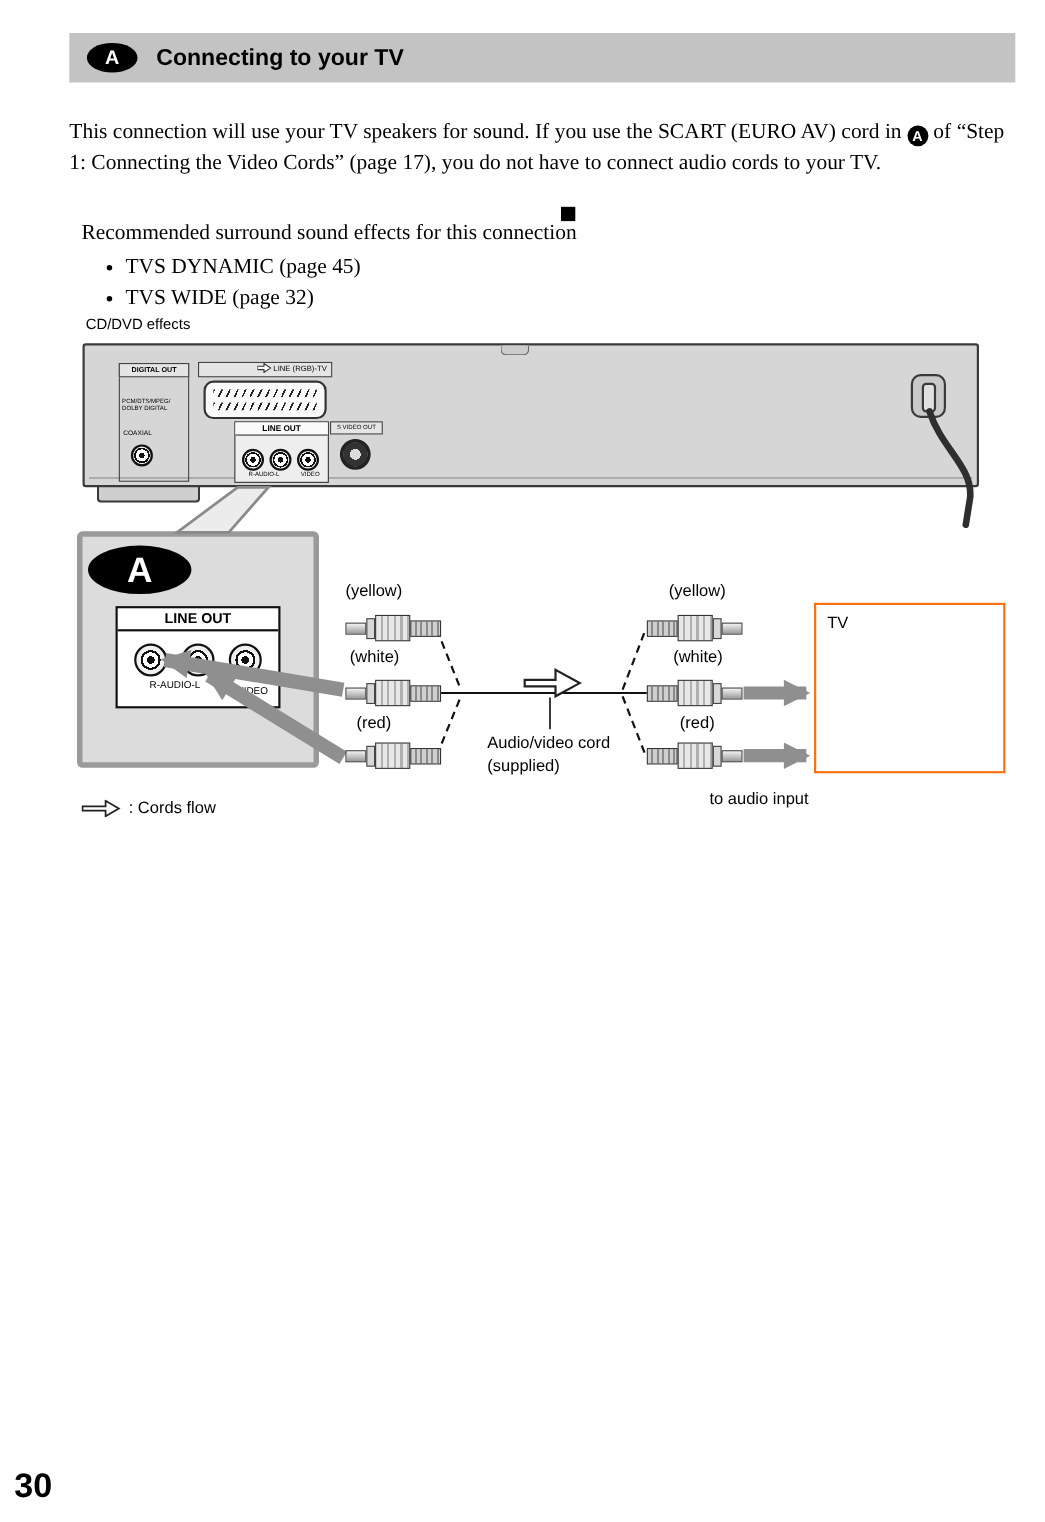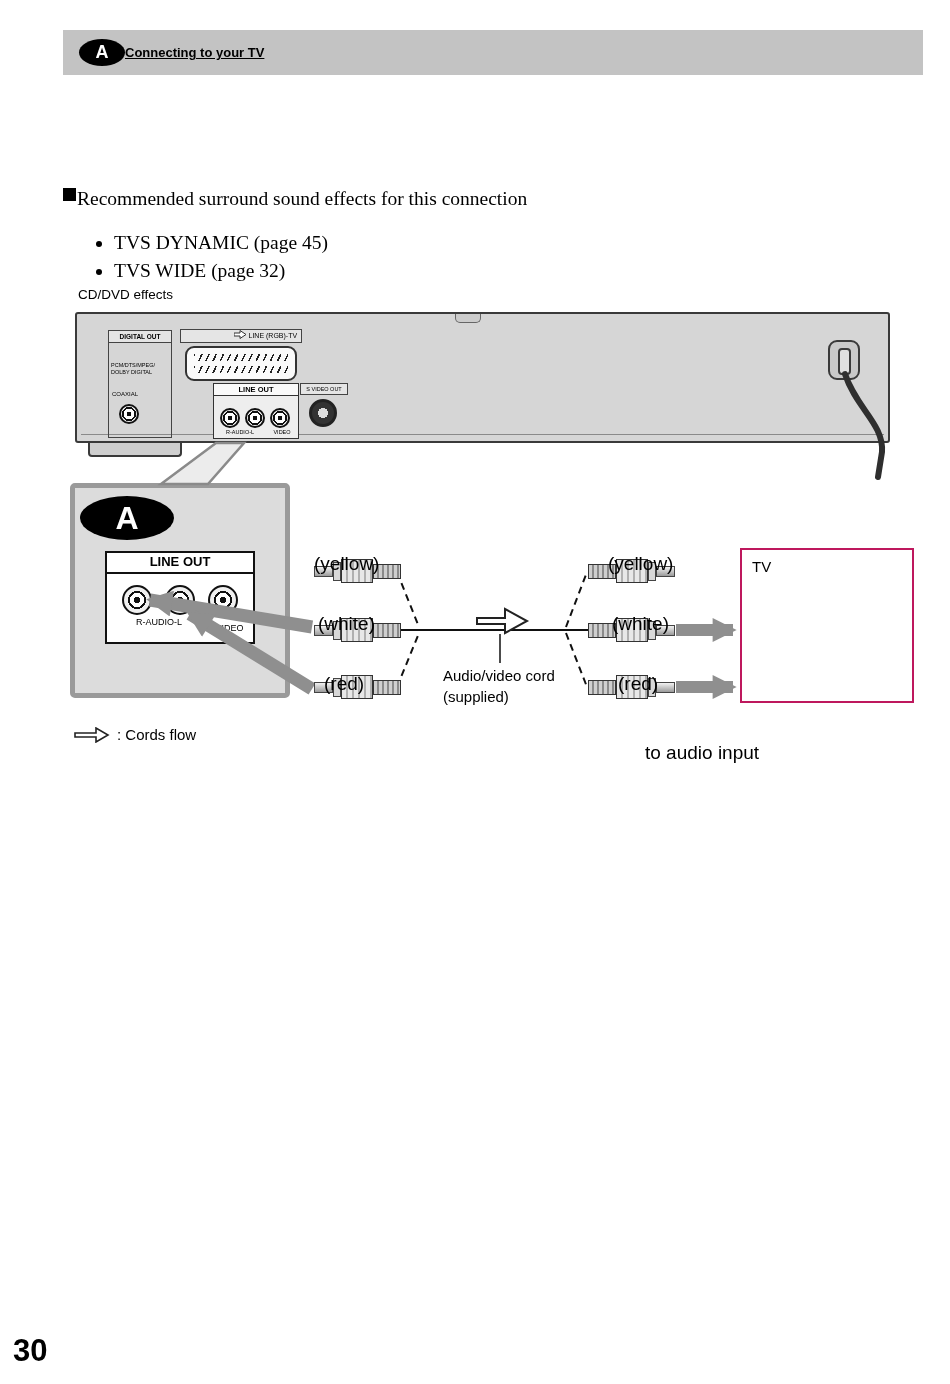--- a/index.html
+++ b/index.html
@@ -5,34 +5,34 @@
   html,body{margin:0;padding:0;background:#fff;}
   .page{position:relative;width:950px;height:1384px;background:#fff;overflow:hidden;
         font-family:"Liberation Serif",serif;color:#000;}
 
   
   .header-bar{position:absolute;left:63px;top:30px;width:860px;height:45px;background:#c3c3c3;
               display:flex;align-items:center;padding-left:16px;box-sizing:border-box;}
   .badge-oval{width:46px;height:27px;border-radius:50%;background:#000;color:#fff;flex:none;
               display:flex;align-items:center;justify-content:center;
               font-family:"Liberation Sans",sans-serif;font-weight:bold;font-size:18px;}
-  .header-title{font-family:"Liberation Sans",sans-serif;font-weight:bold;font-size:13px;text-decoration:underline;}
+  .header-title{margin-left:17px;font-family:"Liberation Sans",sans-serif;font-weight:bold;font-size:21px;}
 
   
   .intro{position:absolute;left:63px;top:85px;width:850px;font-size:19.5px;line-height:29px;text-align:justify;}
   .badge-inline{display:inline-flex;width:19px;height:19px;border-radius:50%;background:#000;color:#fff;
                 align-items:center;justify-content:center;vertical-align:-3px;
                 font-family:"Liberation Sans",sans-serif;font-weight:bold;font-size:13px;}
 
-  .rec-heading{position:absolute;left:63px;top:188px;display:flex;align-items:flex-start;font-size:19.5px;}
+  .rec-heading{position:absolute;left:74px;top:188px;display:flex;align-items:flex-end;font-size:19.5px;flex-direction:column;}
   .sq{width:13px;height:13px;background:#000;margin-right:1px;flex:none;}
   .rec-list{position:absolute;left:80px;top:213px;margin:16px;padding-left:18px;font-size:19.5px;line-height:27.5px;}
 
   
-  .lab{position:absolute;font-family:"Liberation Sans",sans-serif;font-size:19px;z-index:5;margin-top:24px;}
+  .lab{position:absolute;font-family:"Liberation Sans",sans-serif;font-size:15px;z-index:5;}
   .player-label{position:absolute;left:78px;top:287px;font-family:"Liberation Sans",sans-serif;font-size:13.5px;z-index:5;}
 
   
   .panel{position:absolute;left:75px;top:312px;width:815px;height:131px;background:#d6d6d6;
          border:2px solid #3a3a3a;border-radius:3px;box-sizing:border-box;z-index:1;}
   .panel *{position:absolute;box-sizing:border-box;font-family:"Liberation Sans",sans-serif;}
   .panel-tab{left:378px;top:0;width:26px;height:9px;border:1px solid #666;border-top:none;border-radius:0 0 5px 5px;background:#cccccc;}
   .seam{left:4px;right:4px;bottom:6px;height:1px;background:#8a8a8a;}
   .dout-box{left:31px;top:16px;width:64px;height:108px;border:1px solid #444;}
   .dout-label{left:31px;top:16px;width:64px;height:13px;border:1px solid #444;background:#e5e5e5;
@@ -76,21 +76,21 @@
   .co-lab{position:absolute;font-family:"Liberation Sans",sans-serif;font-size:9px;text-align:center;}
 
   
   .plug{position:absolute;display:flex;align-items:center;z-index:4;height:22px;}
   .plug.rev{flex-direction:row-reverse;}
   .p-tip{width:17px;height:9px;background:linear-gradient(#f2f2f2,#9a9a9a);border:1px solid #444;}
   .p-collar{width:6px;height:17px;background:#d8d8d8;border:1px solid #444;}
   .p-body{width:30px;height:22px;border:1px solid #333;background:repeating-linear-gradient(90deg,#e8e8e8 0 4px,#b0b0b0 4px 6px);}
   .p-grip{width:26px;height:13px;border:1px solid #333;background:repeating-linear-gradient(90deg,#cfcfcf 0 3px,#8a8a8a 3px 5px);}
 
-  .tv-box{position:absolute;left:740px;top:548px;width:170px;height:151px;border:2px solid #be185d;background:#fff;z-index:1;}
+  .tv-box{position:absolute;left:740px;top:548px;width:170px;height:151px;border:2px solid #f97316;background:#fff;z-index:1;}
   .tv-label{margin:8px 0 0 10px;font-family:"Liberation Sans",sans-serif;font-size:15px;}
 
   .overlay{position:absolute;left:0;top:0;z-index:3;pointer-events:none;}
 
   .legend{position:absolute;left:74px;top:726px;display:flex;align-items:center;gap:7px;z-index:5;
           font-family:"Liberation Sans",sans-serif;font-size:15px;}
   .note{position:absolute;left:85px;top:761px;font-size:19px;z-index:5;}
   .pagenum{position:absolute;left:13px;top:1333px;font-family:"Liberation Sans",sans-serif;font-weight:bold;font-size:31px;}
   .cable-label{position:absolute;left:443px;top:665px;font-family:Liberation Sans, sans-serif;font-size:15px;line-height:21px;z-index:5;}
 </style>
@@ -99,20 +99,21 @@
 
 <div class="page">
 
   <div class="header-bar">
     <span class="badge-oval">
         <span>A</span>
       </span>
     <span class="header-title">Connecting to your TV</span>
   </div>
 
+  <p class="intro"><span>This connection will use your TV speakers for sound. If you use the SCART (EURO AV) cord in </span><span class="badge-inline">A</span><span> of “Step 1: Connecting the Video Cords” (page 17), you do not have to connect audio cords to your TV.</span></p>
 
   <div class="rec-heading">
     <span class="sq"></span>
     <span>Recommended surround sound effects for this connection</span>
   </div>
   <ul class="rec-list">
     <li>TVS DYNAMIC (page 45)</li>
     <li>TVS WIDE (page 32)</li>
   </ul>
 

